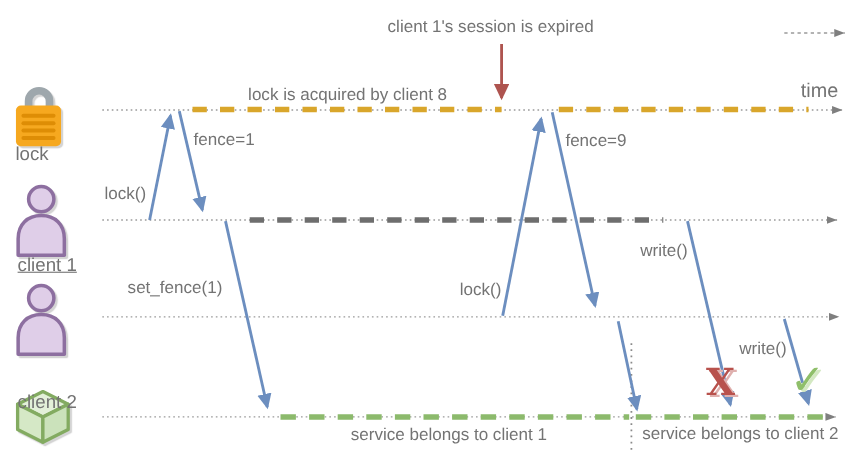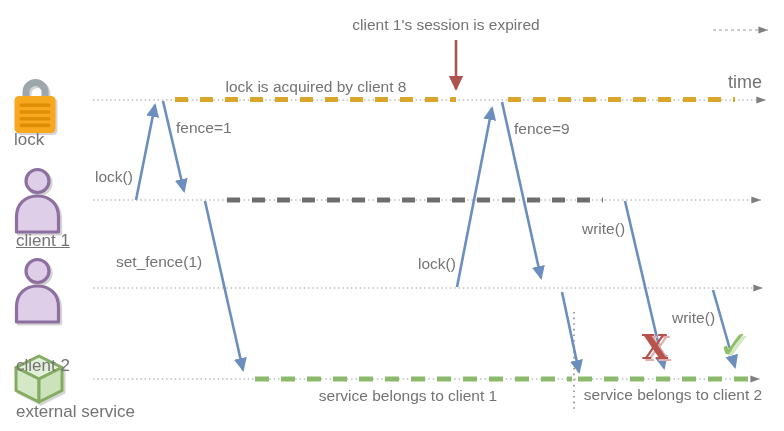--- a/index.html
+++ b/index.html
@@ -108,15 +108,14 @@
   <div class="lbl" style="left:176px;top:119px;">fence=1</div>
   <div class="lbl" style="left:116px;top:221px;margin-top:32px;">set_fence(1)</div>
   <div class="lbl" style="left:418px;top:255px;">lock()</div>
   <div class="lbl" style="left:514px;top:120px;">fence=9</div>
   <div class="lbl" style="left:582px;top:220px;">write()</div>
   <div class="lbl" style="left:672px;top:309px;">write()</div>
 
   <div class="lbl icon-lbl" style="left:14px;top:131px;">lock</div>
   <div class="lbl icon-lbl" style="left:16px;top:232px;text-decoration:underline;">client 1</div>
   <div class="lbl icon-lbl" style="left:16px;top:329px;margin-top:28px;">client 2</div>
-  <div class="lbl icon-lbl" style="left:16px;top:403px;">external service</div>
 
 </div>
 
 </body></html>

